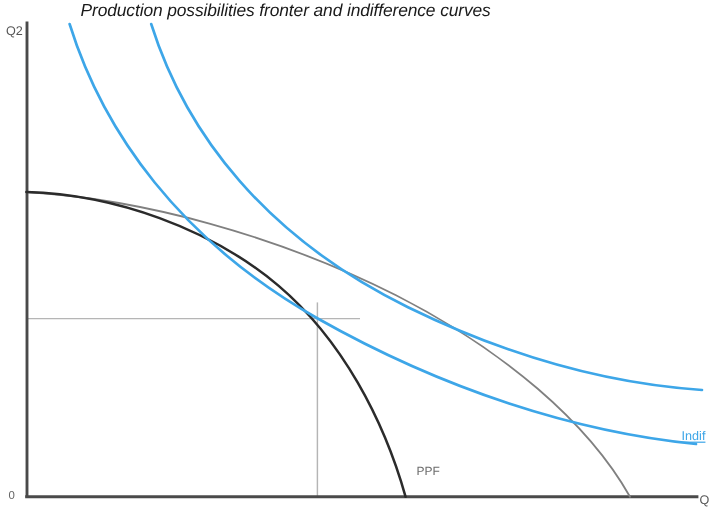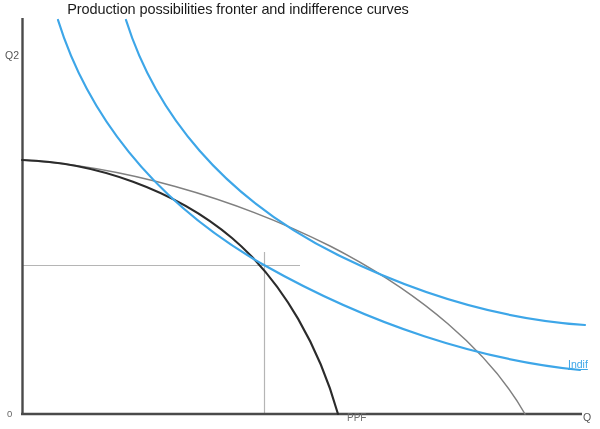--- a/index.html
+++ b/index.html
@@ -4,27 +4,27 @@
 <style>
   html,body{margin:0;padding:0;background:#ffffff;}
   body{width:600px;height:429px;overflow:hidden;
        font-family:"Liberation Sans", sans-serif;
        -webkit-font-smoothing:antialiased;}
   #stage{position:relative;width:600px;height:429px;background:#fff;}
   #chart-svg{position:absolute;left:0;top:0;width:600px;height:429px;display:block;}
   #chart-title{
     position:absolute; left:0; top:1px; width:476px;
     text-align:center; font-size:14.5px; color:#1a1a1a;
-    letter-spacing:-0.1px; white-space:nowrap;
+    letter-spacing:-0.1px; white-space:nowrap;font-style:italic;
   }
   .axis-label{position:absolute;color:#5a5a5a;font-size:10px;}
-  #label-q2{left:5px; top:20px; font-size:10.5px; color:#555;margin-top:29px;}
+  #label-q2{left:5px; top:20px; font-size:10.5px; color:#555;}
   #label-q{left:583px; top:411px; font-size:10.5px; color:#555;}
   #label-origin{left:7px; top:408px; font-size:9.5px; color:#666;}
-  #label-ppf{left:347px; top:412px; font-size:10px; color:#6d6d6d;}
+  #label-ppf{left:347px; top:388px; font-size:10px; color:#6d6d6d;}
   #label-indif{left:568px; top:358px; font-size:10.5px; color:#3DA6E8;text-decoration:underline;}
 </style>
 </head>
 <body>
 
 <div id="stage">
 
   <div id="chart-title">Production possibilities fronter and indifference curves</div>
 
   <svg id="chart-svg" viewBox="0 0 600 429" preserveAspectRatio="none">

